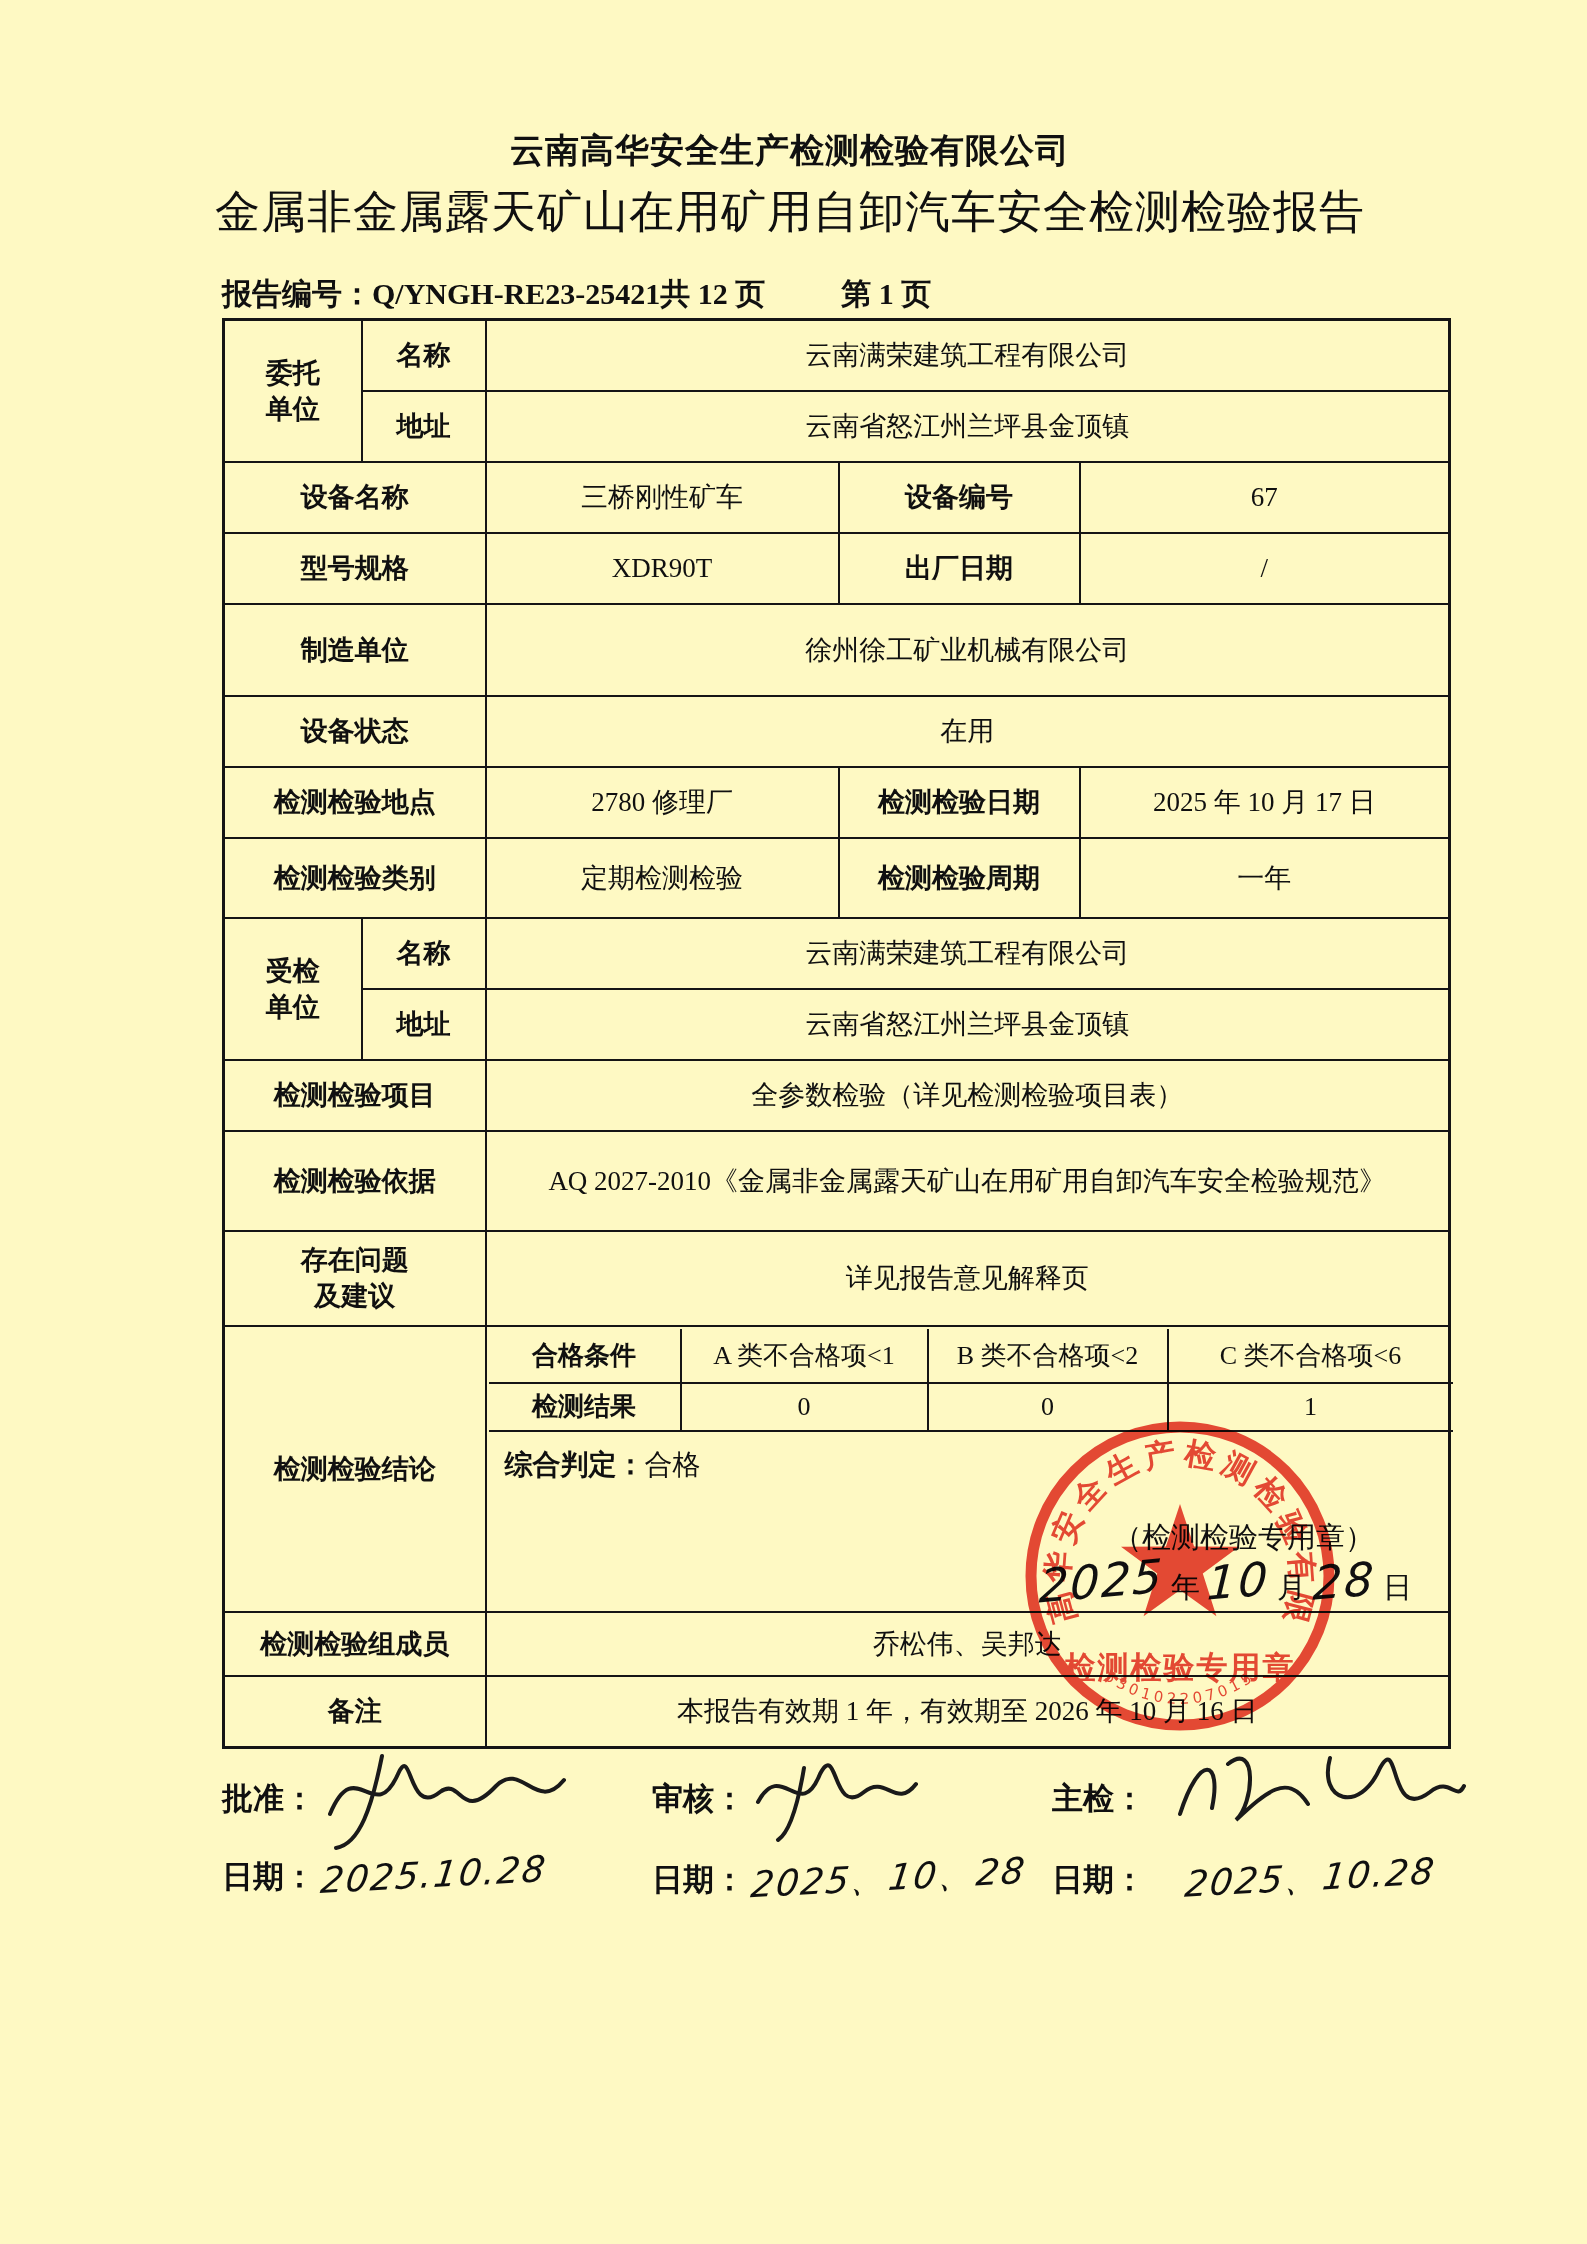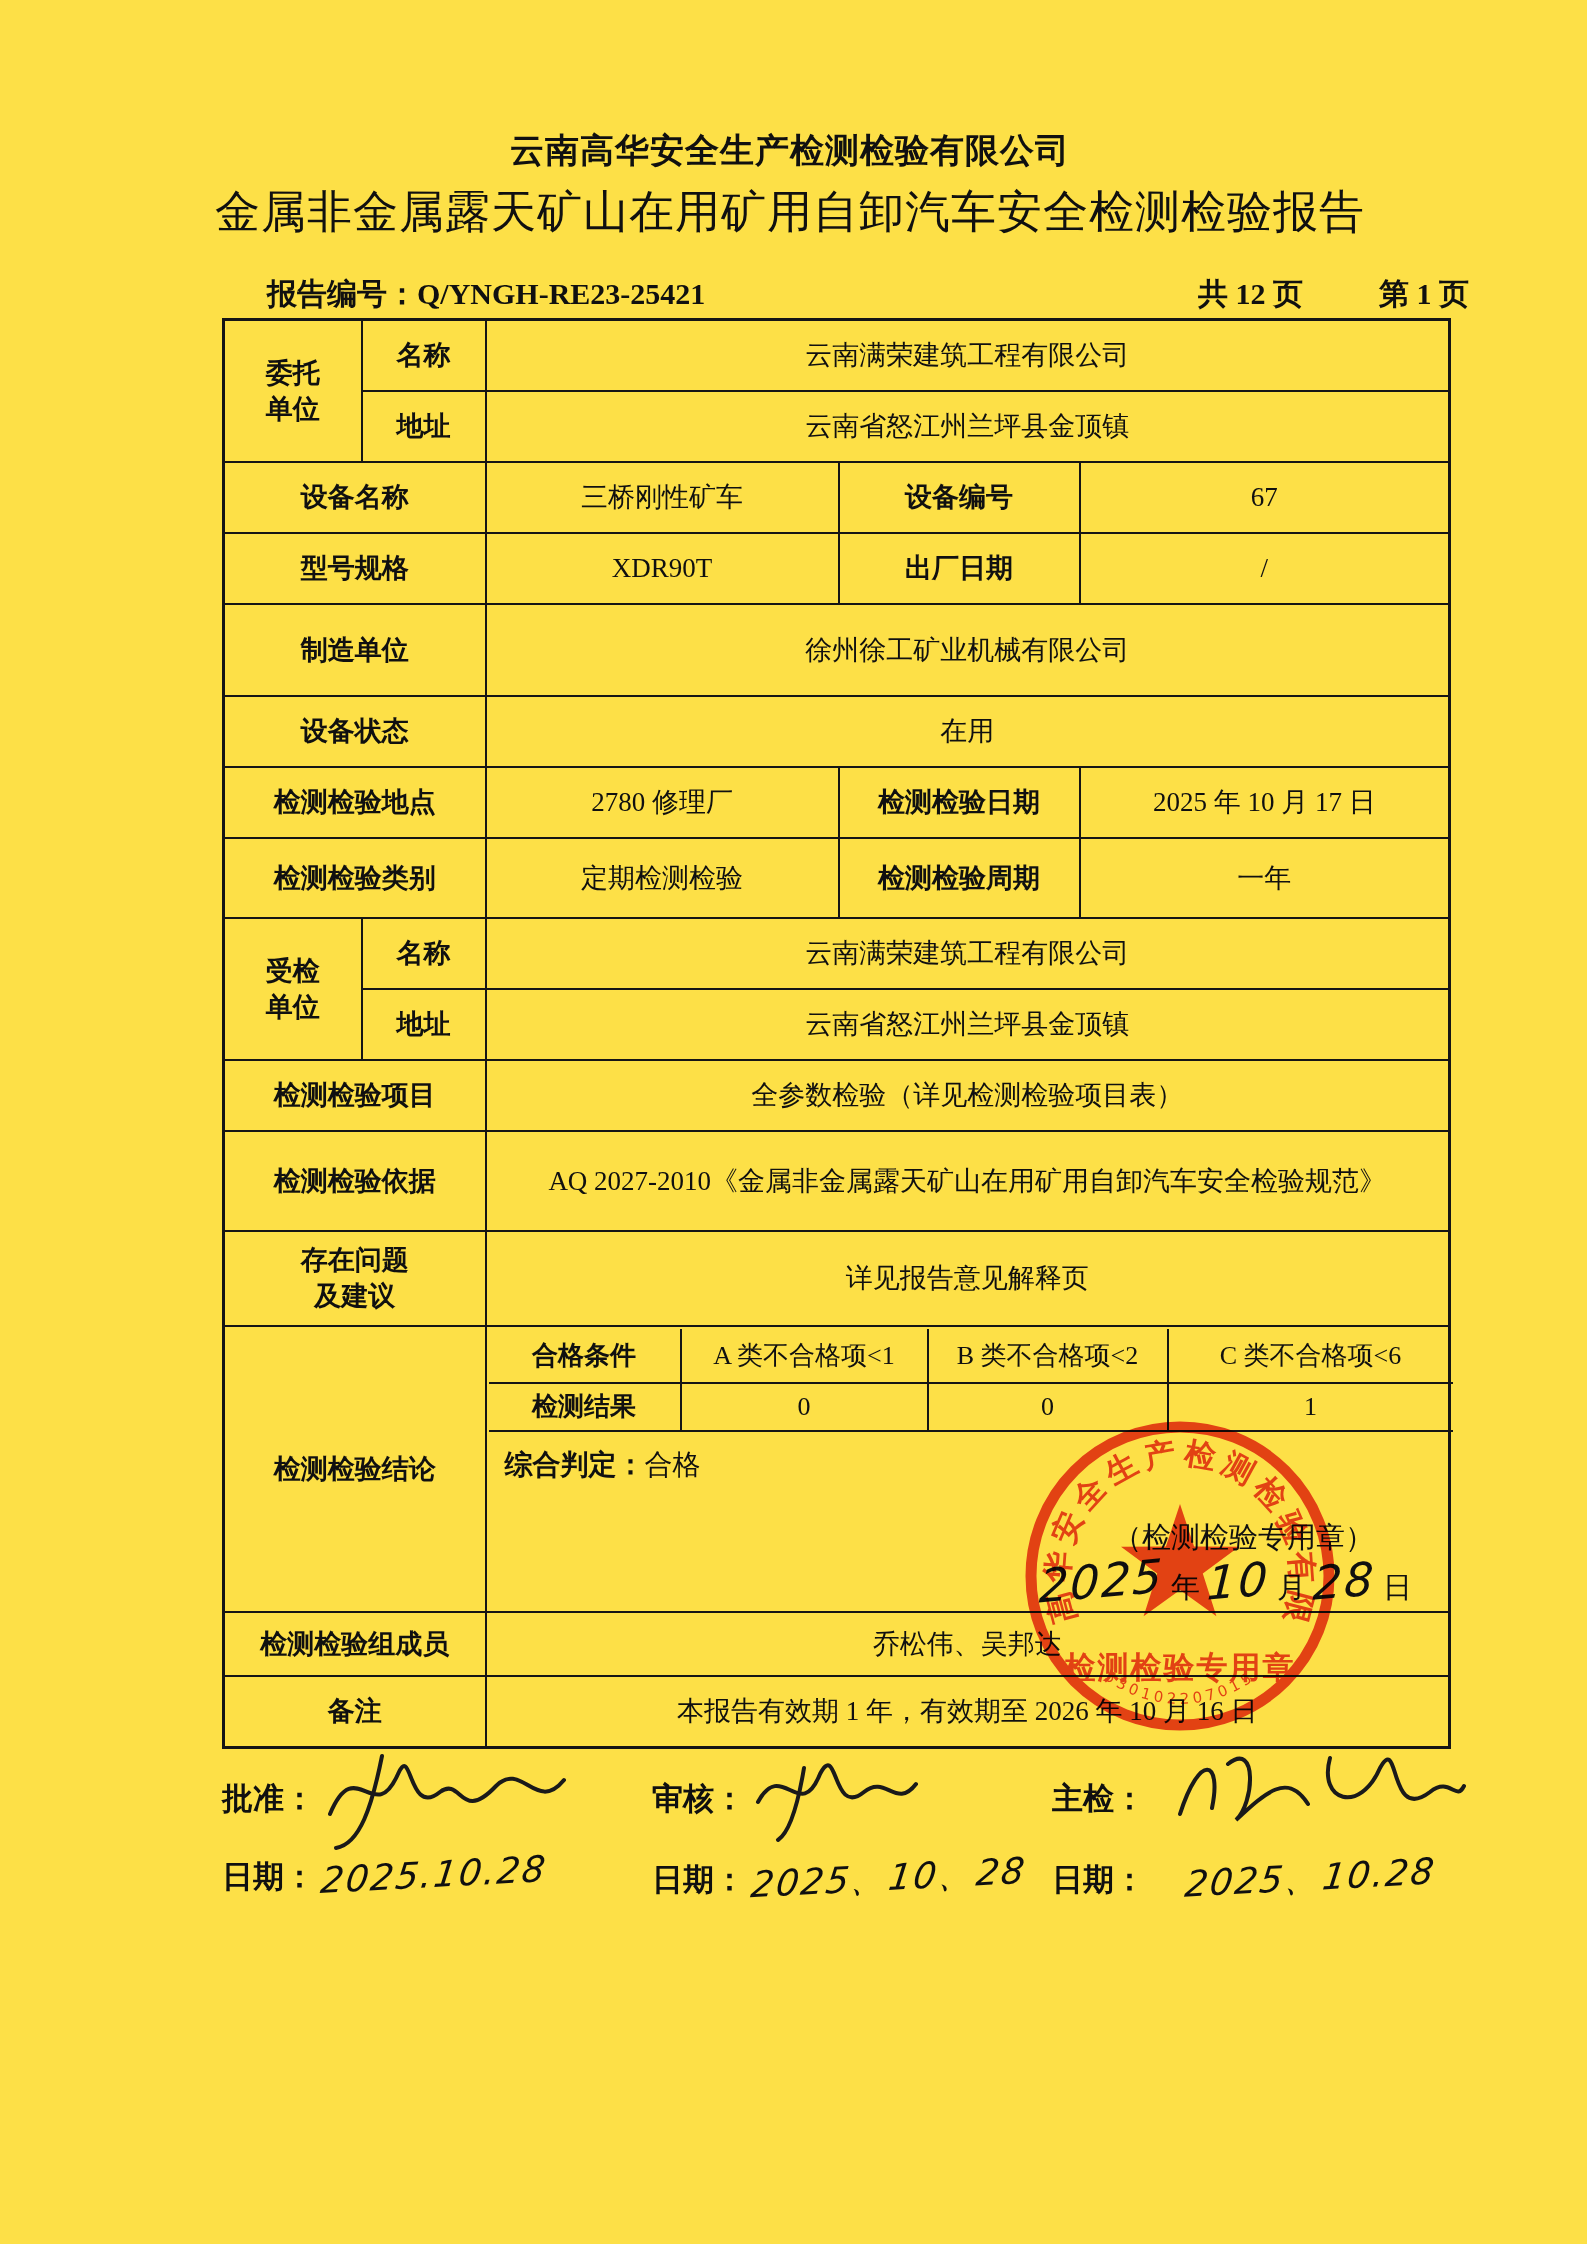--- a/index.html
+++ b/index.html
@@ -1,28 +1,28 @@
 <!DOCTYPE html>
 <html><head>
 <meta charset="utf-8">
 <style>
   html,body { margin:0; padding:0; background:#888; }
   .page {
     position:relative; width:1587px; height:2244px; margin:0 auto;
-    background:#fde047; overflow:hidden;
+    background:#fef9c3; overflow:hidden;
     font-family:"Liberation Serif", serif; color:#101010;
   }
   
   .hdr { position:absolute; left:150px; top:128px; width:1280px; text-align:center; }
   .hdr .company { font-size:34px; font-weight:bold; letter-spacing:1px; font-family:"Liberation Sans",sans-serif; }
   .hdr .doc-title { font-size:45px; font-weight:normal; letter-spacing:1px; margin-top:8px; font-family:"Liberation Sans",sans-serif; }
   .report-line {
     position:absolute; left:222px; top:274px; width:1226px;
-    display:flex; justify-content:space-between; align-items:flex-end;
-    font-size:30px; font-weight:bold;margin-left:45px;
+    display:flex; justify-content:flex-start; align-items:flex-end;
+    font-size:30px; font-weight:bold;
   }
   .report-line .pages { display:flex; gap:76px; padding-right:24px; }
   
   table.main {
     position:absolute; left:222px; top:318px; width:1226px;
     border-collapse:collapse; table-layout:fixed;
   }
   table.main td {
     border:2px solid #151515; text-align:center; vertical-align:middle;
     font-size:27px; padding:2px 6px; overflow:visible;

